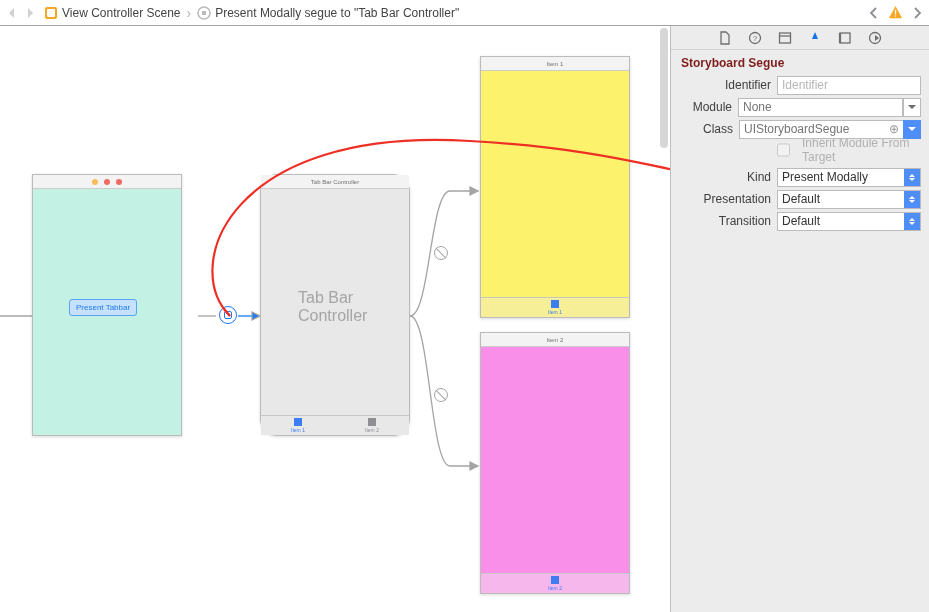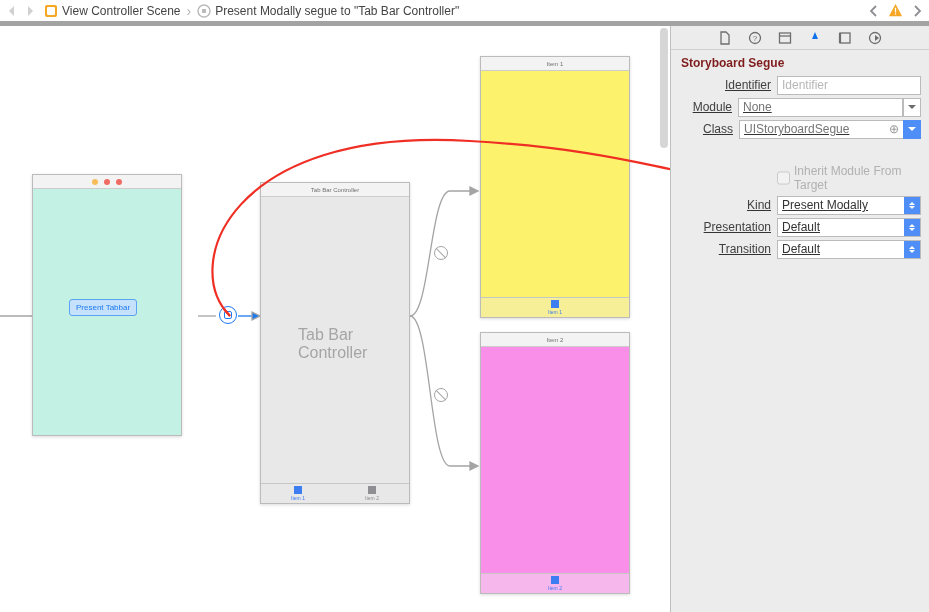--- a/index.html
+++ b/index.html
@@ -10,21 +10,21 @@
       width: 929px; height: 612px;
       overflow: hidden;
       display: flex; flex-direction: column;
       color: #333;
     }
 
     
     .pathbar {
       height: 26px;
       background: #ffffff;
-      border-bottom: 5px solid #a3a3a3;
+      border-bottom: 1px solid #a3a3a3;
       display: flex; align-items: center;
       padding: 0 4px;
       gap: 2px;
       justify-content: flex-end;
     }
     .pb-nav-ico { width:16px;height:16px; fill:#8e8e93; cursor:pointer; }
     .pb-nav-ico.disabled { fill:#d0d0d0; cursor:default; }
     .pb-seg { display:flex; align-items:center; gap:4px; padding: 0 4px; }
     .scene-ico { width:14px;height:14px; display:inline-flex;align-items:center;justify-content:center; }
     .scene-ico.orange svg { color:#f5a623; }
@@ -116,21 +116,21 @@
       border-bottom:1px solid #d0d0d0; background:#ececec; }
     .insp-tabs .tab-ico { width:16px;height:16px; display:flex;align-items:center;justify-content:center; }
     .insp-tabs .tab-ico svg { width:14px;height:14px; fill:#6e6e6e; }
     .insp-tabs .tab-ico.sel svg { fill:#1072eb; }
 
     .insp-section-title {
       font-size:12px; font-weight:bold; padding:6px 10px 4px 10px; color:#7f1d1d;
     }
 
     .form { padding: 0 8px; }
-    .row { display:flex; align-items:center; height:22px; gap:6px;text-decoration:underline; }
+    .row { display:flex; align-items:center; height:22px; gap:6px; }
     .row label { width: 92px; text-align:right; font-size:12px; color:#404040; }
     .row .field { flex:1; }
 
     .textfield {
       width:100%; height:19px; border:1px solid #bbb; border-radius:0;
       background:#fff; font-size:12px; padding:0 4px; color:#333;
     }
     .textfield::placeholder { color:#b6b6b6; }
 
     .combobox {
@@ -161,21 +161,21 @@
     .popup .chev {
       position:absolute; right:0; top:0; bottom:0; width:16px;
       background:#4f8ef7; display:flex;flex-direction:column;align-items:center;justify-content:center;
     }
     .popup .chev .up, .popup .chev .down {
       width:0;height:0;border-left:3px solid transparent;border-right:3px solid transparent;
     }
     .popup .chev .up{ border-bottom:3px solid #fff; margin-bottom:1px;}
     .popup .chev .down{ border-top:3px solid #fff; }
 
-    .checkbox-row { padding-left: 98px; font-size:12px; color:#404040; display:flex;align-items:center;gap:4px; height:20px;margin-top:28px;}
+    .checkbox-row { padding-left: 98px; font-size:12px; color:#404040; display:flex;align-items:center;gap:12px; height:20px;}
     .checkbox-row input{ width:14px;height:14px; }
     .checkbox-row.disabled { color:#b1b1b1; }
 
     .peek-row { display:flex; align-items:center; padding-left:0; gap:6px; font-size:12px; height:22px;}
     .peek-row label.lhs { width:92px; text-align:right; color:#404040; }
 
   </style>
 </head>
 <body>
 
@@ -239,21 +239,21 @@
             <span style="width:6px;height:6px;border-radius:50%;background:#f6bd59;"></span>
             <span style="width:6px;height:6px;border-radius:50%;background:#ef6b63;"></span>
             <span style="width:6px;height:6px;border-radius:50%;background:#ef6b63;"></span>
           </div>
         </div>
         <div class="screen" style="background:#c3f1e3;">
           <div class="btn-present" style="left:36px; top:110px;">Present Tabbar</div>
         </div>
       </div>
 
-      <div class="device" style="left:260px; top:156px; width:150px; height:322px;">
+      <div class="device" style="left:260px; top:148px; width:150px; height:262px;border-radius:17px;">
         <div class="titlebar">
           <span>Tab Bar Controller</span>
         </div>
         <div class="screen" style="background:#e8e8e8;">
           <div class="tbc-label">Tab Bar Controller</div>
           <div class="tabbar">
             <div class="tab-item">
               <div class="tab-sq" style="background:#3c7df2;"></div>
               <div class="tab-lbl" style="color:#3c7df2;">Item 1</div>
             </div>

